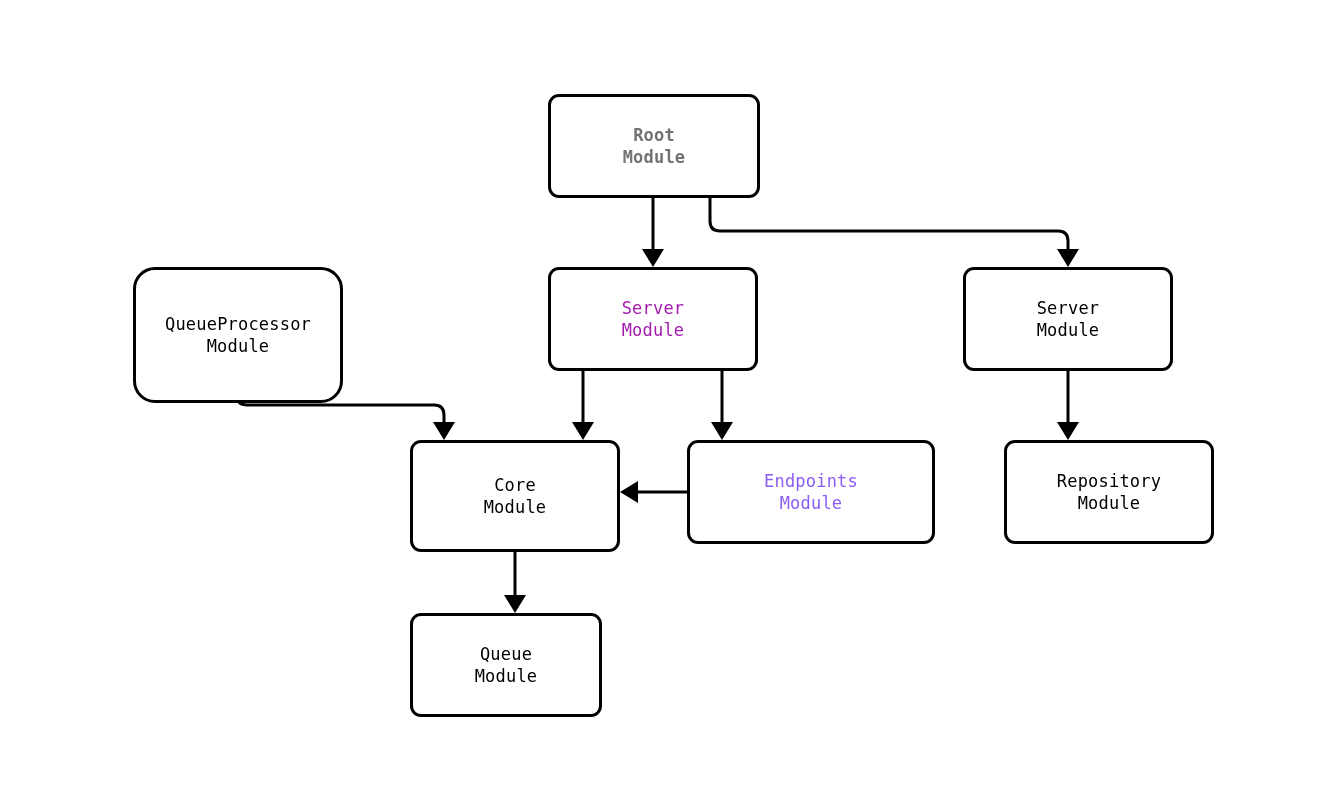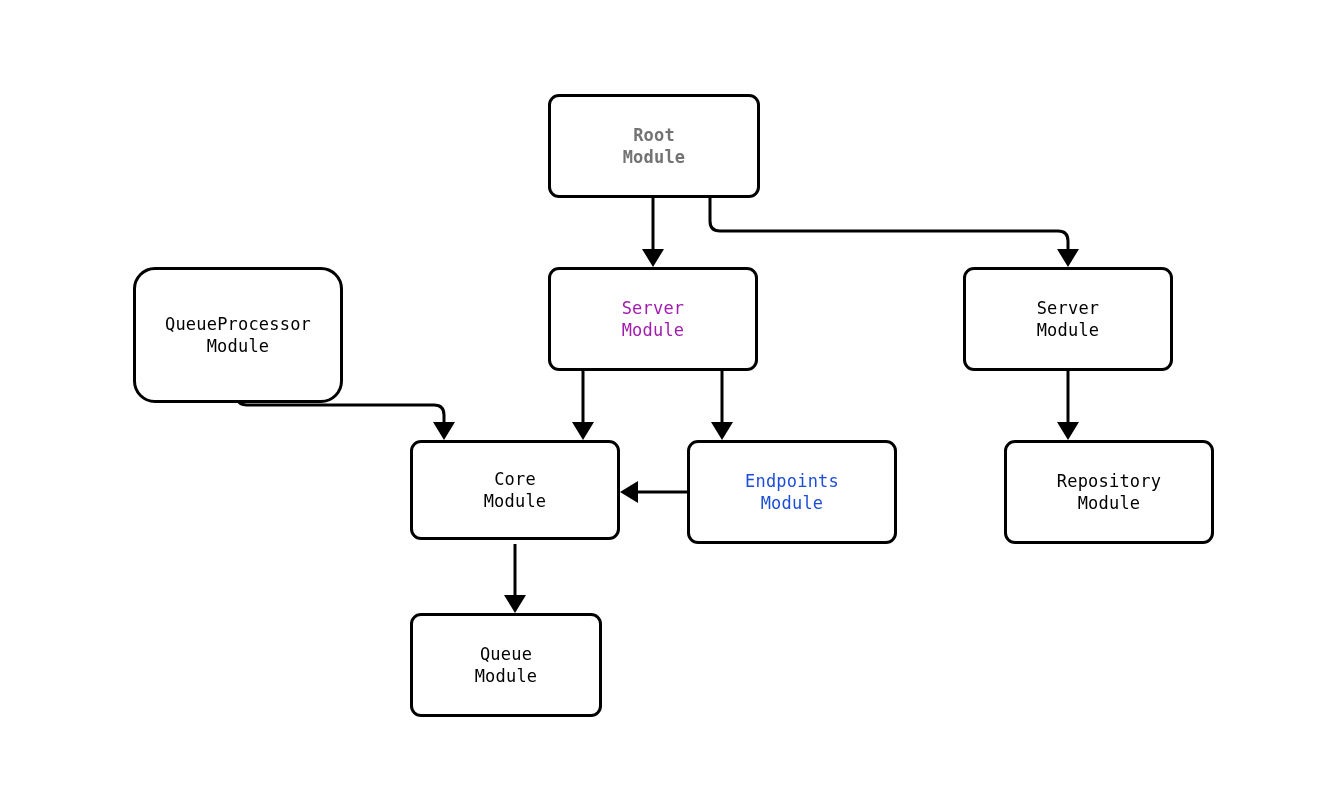--- a/index.html
+++ b/index.html
@@ -83,17 +83,17 @@
       </g>
       <g>
         <path d="M 515 544 L 515 598" fill="none" stroke="#000000" stroke-width="3" stroke-linecap="butt"></path>
         <polygon points="504,595 526,595 515,613" fill="#000000"></polygon>
       </g>
     </svg>
 <div class="node" style="left: 548px; top: 94px; width: 212px; height: 104px; border-color: rgb(0, 0, 0); color: #737373; font-weight: bold;"><span class="node-line">Root</span><span class="node-line">Module</span></div>
     <div class="node" style="left: 133px; top: 267px; width: 210px; height: 136px; border-color: rgb(0, 0, 0); color: rgb(0, 0, 0); border-radius: 22px;"><span class="node-line">QueueProcessor</span><span class="node-line">Module</span></div>
     <div class="node" style="left: 548px; top: 267px; width: 210px; height: 104px; border-color: rgb(0, 0, 0); color: #a21caf;"><span class="node-line">Server</span><span class="node-line">Module</span></div>
     <div class="node" style="left: 963px; top: 267px; width: 210px; height: 104px; border-color: rgb(0, 0, 0); color: rgb(0, 0, 0);"><span class="node-line">Server</span><span class="node-line">Module</span></div>
-    <div class="node" style="left: 410px; top: 440px; width: 210px; height: 100px; border-color: rgb(0, 0, 0); color: rgb(0, 0, 0);"><span class="node-line">Core</span><span class="node-line">Module</span></div>
-    <div class="node" style="left: 687px; top: 440px; width: 210px; height: 104px; border-color: rgb(0, 0, 0); color: #1d4ed8;"><span class="node-line">Endpoints</span><span class="node-line">Module</span></div>
+    <div class="node" style="left: 410px; top: 440px; width: 210px; height: 112px; border-color: rgb(0, 0, 0); color: rgb(0, 0, 0);"><span class="node-line">Core</span><span class="node-line">Module</span></div>
+    <div class="node" style="left: 687px; top: 440px; width: 248px; height: 104px; border-color: rgb(0, 0, 0); color: #8b5cf6;"><span class="node-line">Endpoints</span><span class="node-line">Module</span></div>
     <div class="node" style="left: 963px; top: 440px; width: 210px; height: 104px; border-color: rgb(0, 0, 0); color: rgb(0, 0, 0); margin-left: 41px;"><span class="node-line">Repository</span><span class="node-line">Module</span></div>
     <div class="node" style="left: 410px; top: 613px; width: 192px; height: 104px; border-color: rgb(0, 0, 0); color: rgb(0, 0, 0);"><span class="node-line">Queue</span><span class="node-line">Module</span></div>
   </div>
 
 </body></html>

